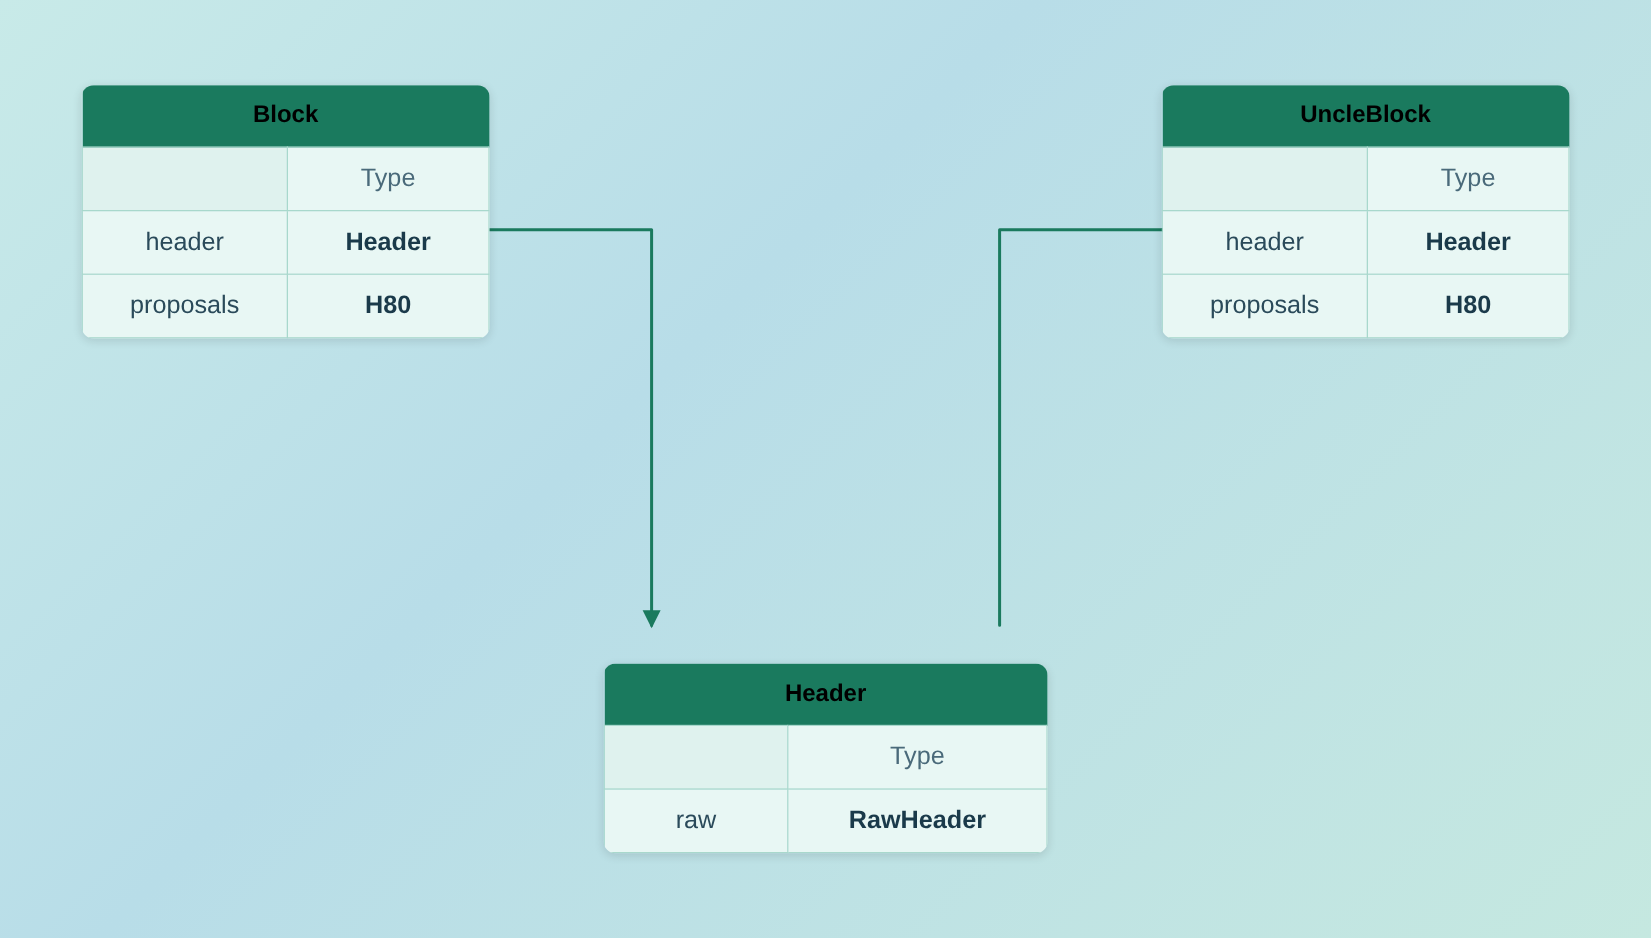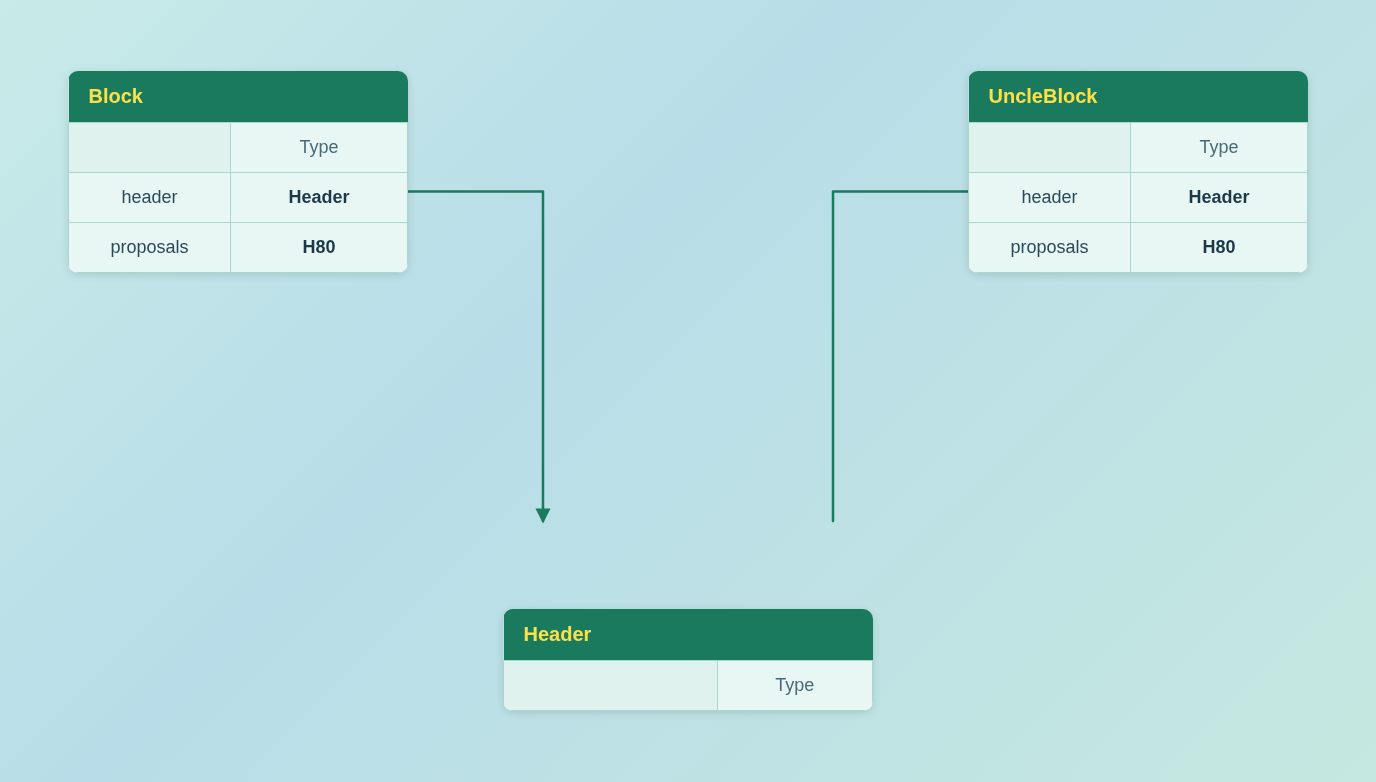--- a/index.html
+++ b/index.html
@@ -25,31 +25,31 @@
     .entity-table {
       position: absolute;
       border-collapse: collapse;
       border-radius: 10px;
       overflow: hidden;
       box-shadow: 0 2px 8px rgba(0,0,0,0.12);
     }
 
     .entity-table .table-header {
       background-color: #1a7a5e;
-      color: #fde047;
+      color: #000000;
       font-size: 20px;
       font-weight: bold;
-      text-align: left;
+      text-align: center;
       padding: 14px 20px;
     }
 
     .entity-table td {
       border: 1px solid #a8d8cc;
       padding: 14px 20px;
-      font-size: 18px;
+      font-size: 21px;
       background: #e8f7f4;
     }
 
     .entity-table td.field-name {
       color: #2a4a5a;
       font-weight: normal;
       min-width: 110px;
       text-align: center;
     }
 
@@ -168,16 +168,20 @@
     <thead>
       <tr>
         <th class="table-header" colspan="2">Header</th>
       </tr>
     </thead>
     <tbody>
       <tr>
         <td class="field-name empty-cell"></td>
         <td class="type-label">Type</td>
       </tr>
+      <tr>
+        <td class="field-name">raw</td>
+        <td class="field-type">RawHeader</td>
+      </tr>
     </tbody>
   </table>
 
 </div>
 
 </body></html>

